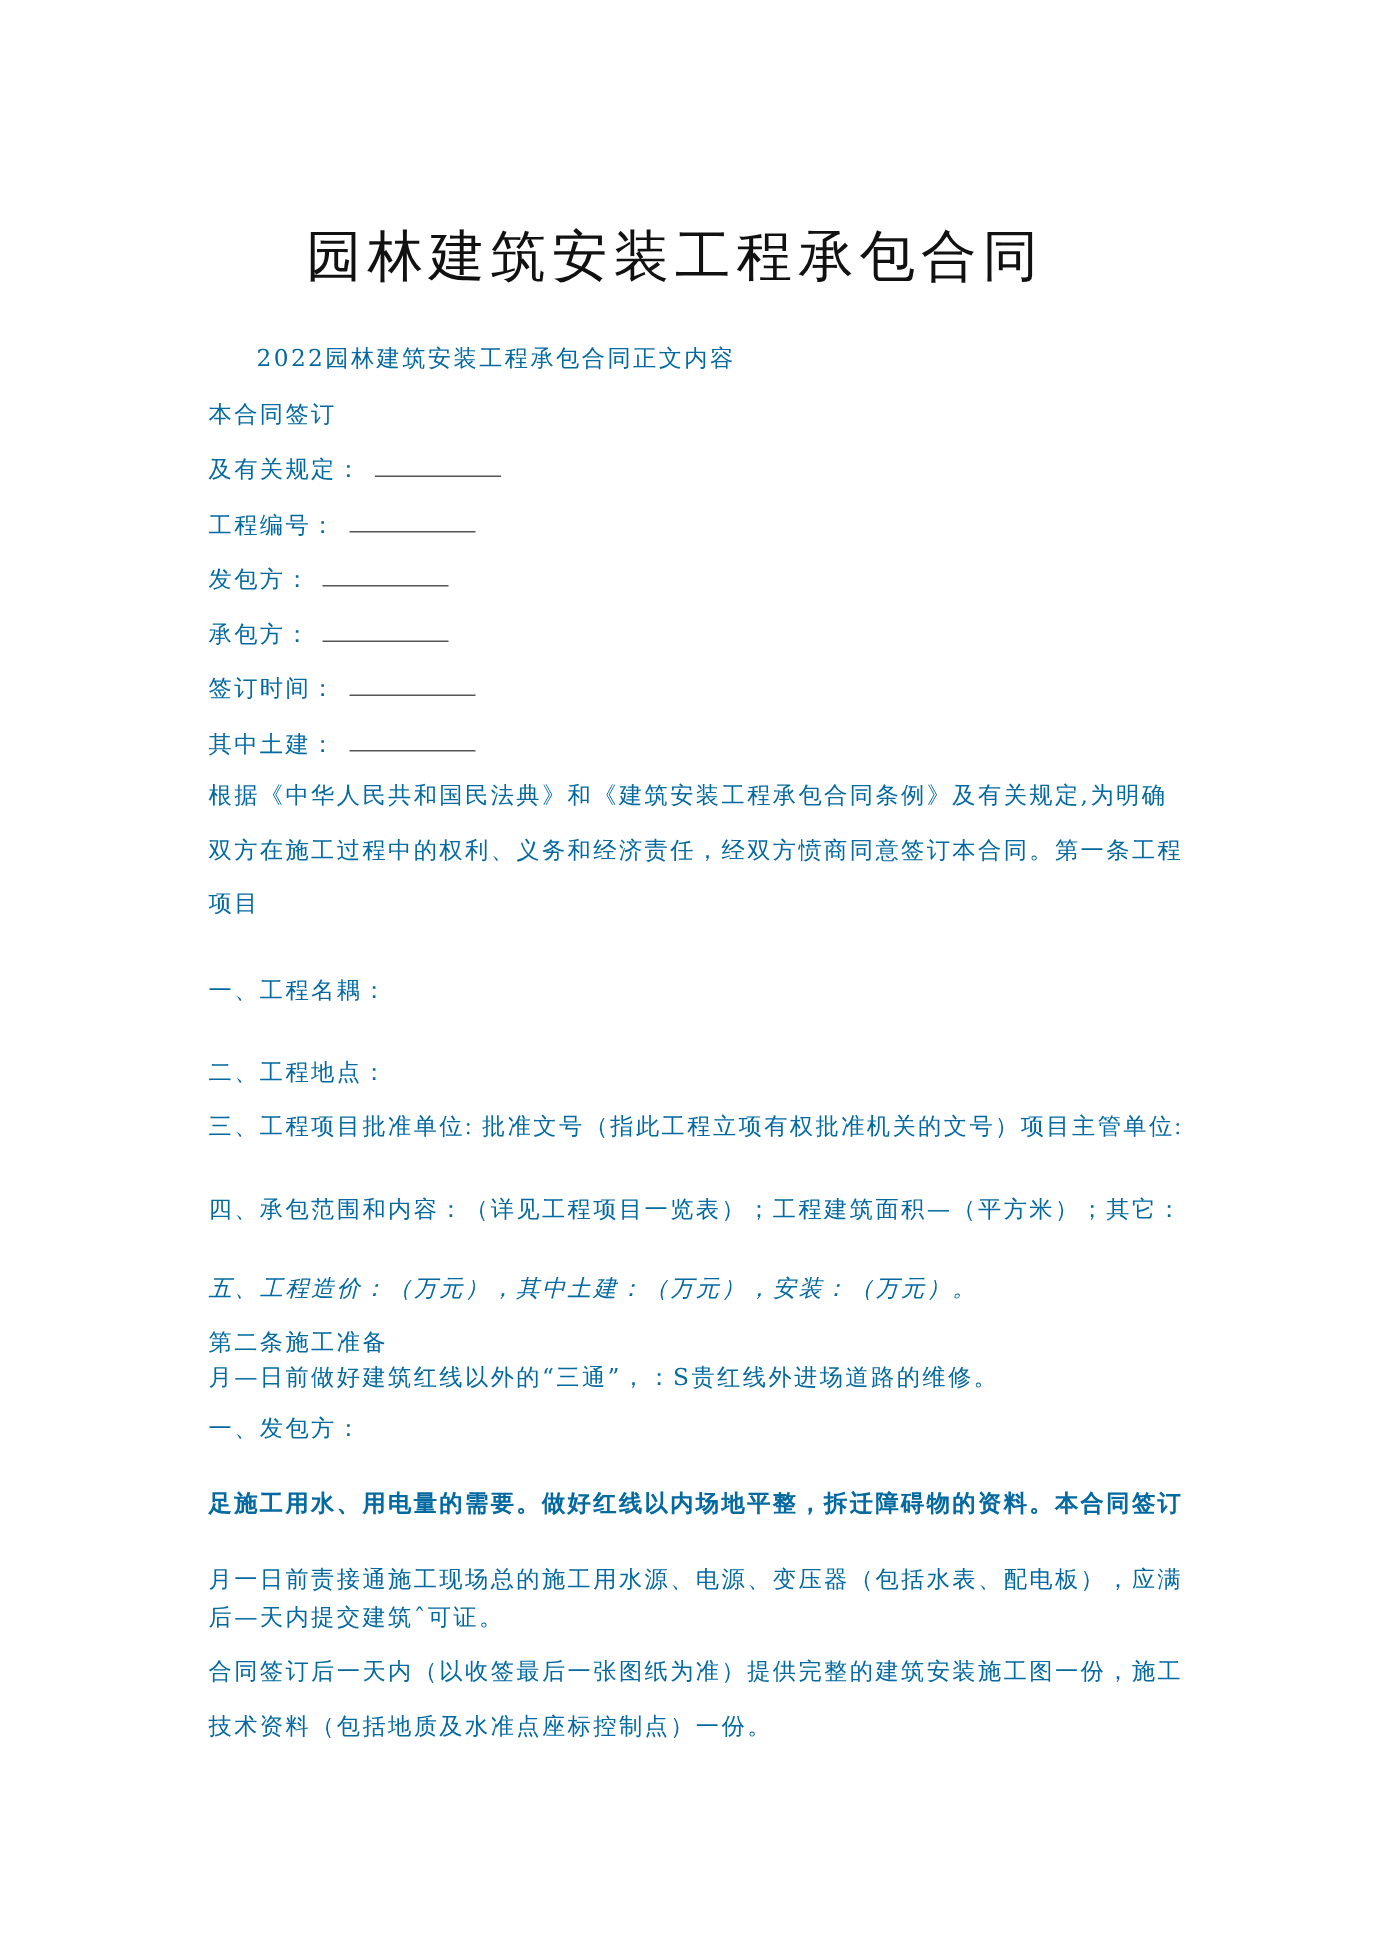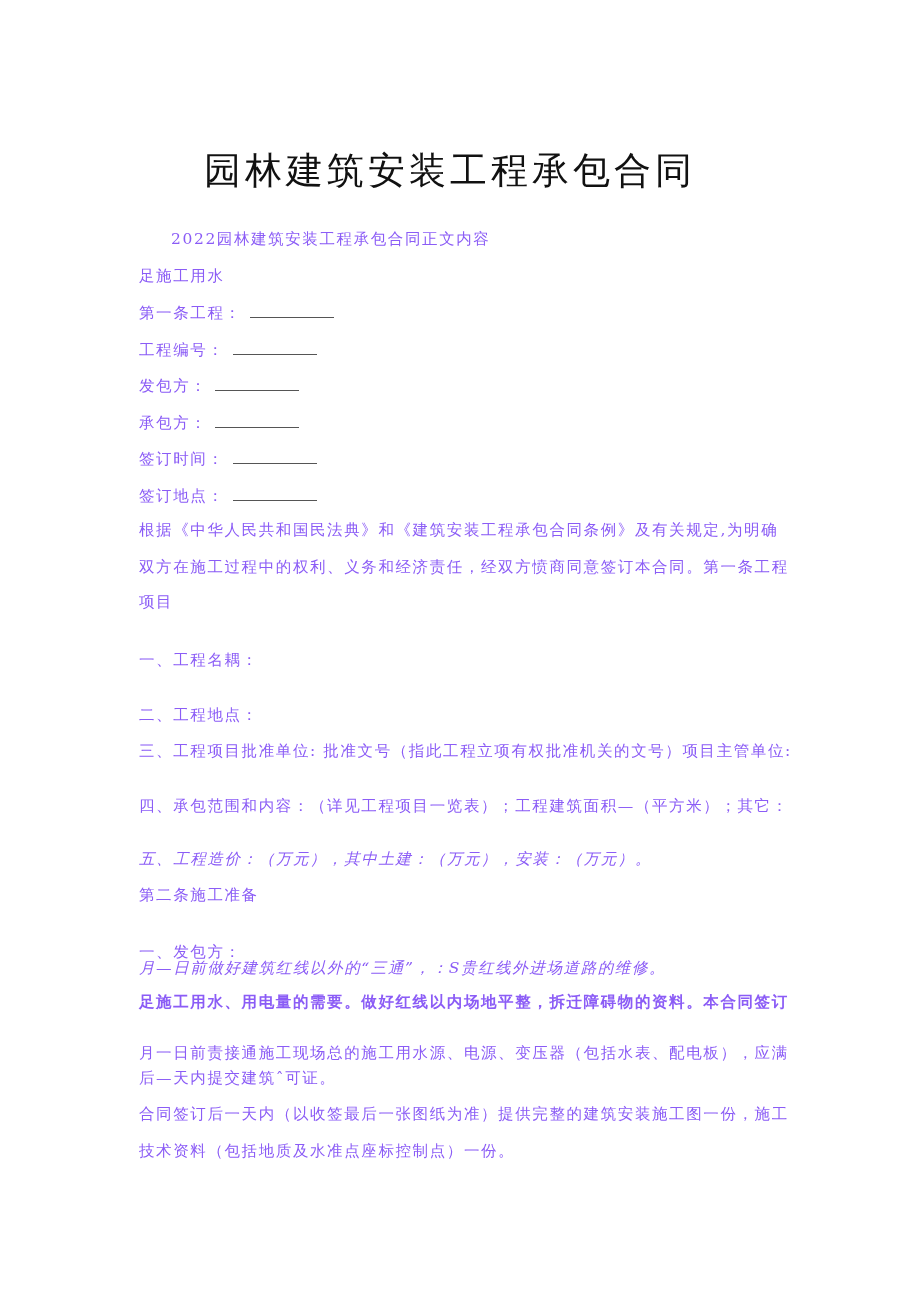--- a/index.html
+++ b/index.html
@@ -1,47 +1,47 @@
 <!DOCTYPE html>
 <html><head>
 <meta charset="utf-8">
 <style>
   html, body { margin: 0; padding: 0; background: #ffffff; }
   body { width: 920px; height: 1301px; position: relative; overflow: hidden;
          font-family: "DejaVu Serif", "Liberation Serif", serif; color: #1a1a1a; }
   .title { position: absolute; left: 0; width: 900px; top: 146px; text-align: center;
            font-size: 37px; letter-spacing: 4px; font-weight: normal; color: #111; }
-  .line { position: absolute; left: 139px; font-size: 15.5px; white-space: nowrap; letter-spacing: 1.6px; color: #8b5cf6; }
+  .line { position: absolute; left: 139px; font-size: 15.5px; white-space: nowrap; letter-spacing: 1.6px; color: #0369a1; }
   .blank { display: inline-block; border-bottom: 1px solid #555; vertical-align: baseline; height: 1px; margin-left: 8px; }
   .w84 { width: 84px; }
 </style>
 </head>
 <body>
 
 <div>
   <div class="title">园林建筑安装工程承包合同</div>
   <div class="line" style="left:171px; top:229px;">2022园林建筑安装工程承包合同正文内容</div>
 
-  <div class="line" style="top:266px;"><span>足施工用水</span></div>
-  <div class="line" style="top:303px;"><span>第一条工程：</span><span class="blank w84"></span></div>
+  <div class="line" style="top:266px;"><span>本合同签订</span></div>
+  <div class="line" style="top:303px;"><span>及有关规定：</span><span class="blank w84"></span></div>
   <div class="line" style="top:340px;"><span>工程编号：</span><span class="blank w84"></span></div>
   <div class="line" style="top:376px;"><span>发包方：</span><span class="blank w84"></span></div>
   <div class="line" style="top:413px;"><span>承包方：</span><span class="blank w84"></span></div>
   <div class="line" style="top:449px;"><span>签订时间：</span><span class="blank w84"></span></div>
-  <div class="line" style="top:486px;"><span>签订地点：</span><span class="blank w84"></span></div>
+  <div class="line" style="top:486px;"><span>其中土建：</span><span class="blank w84"></span></div>
 
   <div class="line" style="top:520px;">根据《中华人民共和国民法典》和《建筑安装工程承包合同条例》及有关规定,为明确</div>
   <div class="line" style="top:557px;">双方在施工过程中的权利、义务和经济责任，经双方愤商同意签订本合同。第一条工程</div>
   <div class="line" style="top:592px;">项目</div>
   <div class="line" style="top:650px;">一、工程名耦：</div>
   <div class="line" style="top:705px;">二、工程地点：</div>
-  <div class="line" style="top:741px;">三、工程项目批准单位: 批准文号（指此工程立项有权批准机关的文号）项目主管单位:</div>
+  <div class="line" style="top:741px;font-family:Liberation Serif, serif;">三、工程项目批准单位: 批准文号（指此工程立项有权批准机关的文号）项目主管单位:</div>
   <div class="line" style="top:796px;">四、承包范围和内容：（详见工程项目一览表）；工程建筑面积—（平方米）；其它：</div>
   <div class="line" style="top:849px;font-style:italic;">五、工程造价：（万元），其中土建：（万元），安装：（万元）。</div>
   <div class="line" style="top:885px;">第二条施工准备</div>
   <div class="line" style="top:922px;margin-top:20px;">一、发包方：</div>
-  <div class="line" style="top:958px;font-style:italic;">月—日前做好建筑红线以外的“三通”，：S贵红线外进场道路的维修。</div>
+  <div class="line" style="top:908px;">月—日前做好建筑红线以外的“三通”，：S贵红线外进场道路的维修。</div>
   <div class="line" style="top:995px;margin-top:48px;">月一日前责接通施工现场总的施工用水源、电源、变压器（包括水表、配电板），应满</div>
   <div class="line" style="top:992px;font-weight:bold;">足施工用水、用电量的需要。做好红线以内场地平整，拆迁障碍物的资料。本合同签订</div>
   <div class="line" style="top:1068px;">后—天内提交建筑ˆ可证。</div>
   <div class="line" style="top:1104px;">合同签订后一天内（以收签最后一张图纸为准）提供完整的建筑安装施工图一份，施工</div>
   <div class="line" style="top:1141px;">技术资料（包括地质及水准点座标控制点）一份。</div>
 </div>
 
 </body></html>

